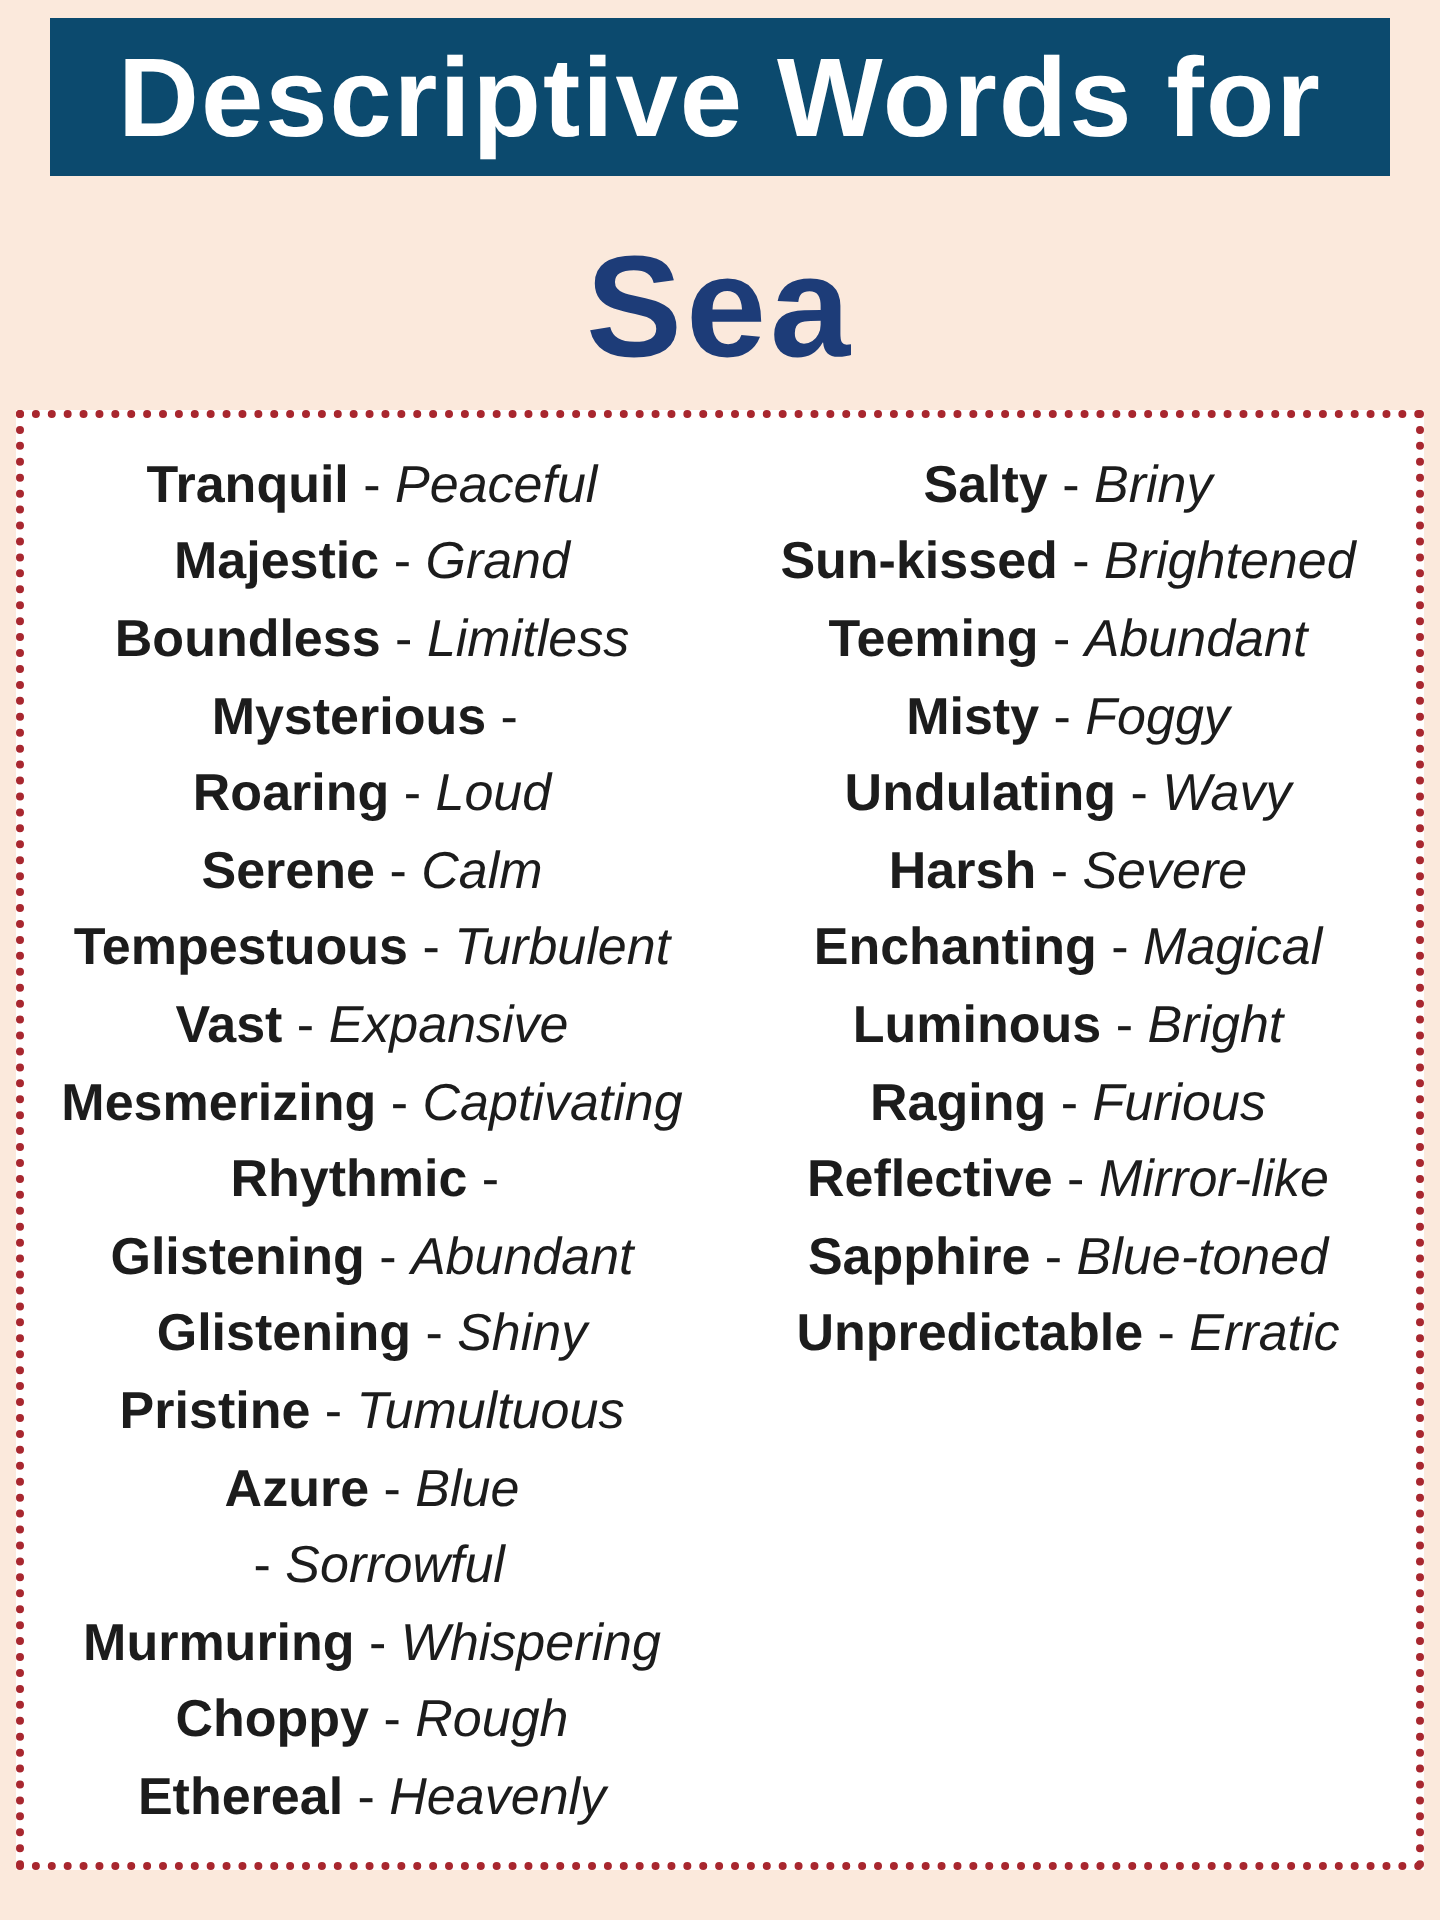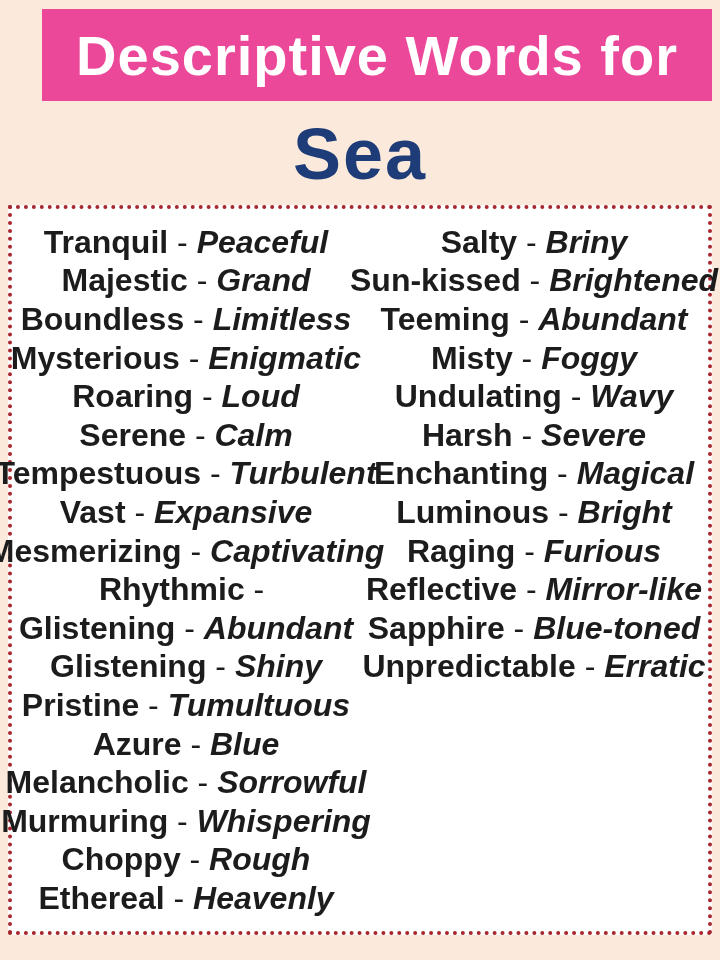--- a/index.html
+++ b/index.html
@@ -10,24 +10,24 @@
     width: 720px;
     height: 960px;
     background: #fbe9dc;
     font-family: "Liberation Sans", sans-serif;
     overflow: hidden;
     position: relative;
   }
   .banner {
     position: absolute;
     top: 9px;
-    left: 42px;
+    left: 25px;
     width: 670px;
-    height: 92px;
-    background: #ec4899;
+    height: 79px;
+    background: #0c4a6e;
     display: flex;
     align-items: center;
     justify-content: center;
   }
   .banner-title {
     color: #ffffff;
     font-size: 56px;
     font-weight: 700;
     letter-spacing: 1px;
     white-space: nowrap;
@@ -62,33 +62,33 @@
     width: 50%;
     display: flex;
     flex-direction: column;
     align-items: center;
   }
   .row {
     height: 38.6px;
     display: flex;
     align-items: center;
     white-space: nowrap;
-    font-size: 32px;
+    font-size: 26px;
     color: #1c1c1c;
   }
   .term {
     font-weight: 700;
   }
   .sep {
     white-space: pre;
     font-weight: 400;
   }
   .def {
     font-style: italic;
-    font-weight: 700;
+    font-weight: 400;
   }
 </style>
 </head>
 <body>
 
 <div class="banner">
   <div class="banner-title">Descriptive Words for</div>
 </div>
 
 <div class="sea-title">Sea</div>
@@ -106,21 +106,20 @@
         <span class="def">Grand</span>
       </div>
       <div class="row">
         <span class="term">Boundless</span>
         <span class="sep"> - </span>
         <span class="def">Limitless</span>
       </div>
       <div class="row">
         <span class="term">Mysterious</span>
         <span class="sep"> - </span>
-        <span class="def">Enigmatic</span>
       </div>
       <div class="row">
         <span class="term">Roaring</span>
         <span class="sep"> - </span>
         <span class="def">Loud</span>
       </div>
       <div class="row">
         <span class="term">Serene</span>
         <span class="sep"> - </span>
         <span class="def">Calm</span>
@@ -158,21 +157,20 @@
         <span class="term">Pristine</span>
         <span class="sep"> - </span>
         <span class="def">Tumultuous</span>
       </div>
       <div class="row">
         <span class="term">Azure</span>
         <span class="sep"> - </span>
         <span class="def">Blue</span>
       </div>
       <div class="row">
-        <span class="term">Melancholic</span>
         <span class="sep"> - </span>
         <span class="def">Sorrowful</span>
       </div>
       <div class="row">
         <span class="term">Murmuring</span>
         <span class="sep"> - </span>
         <span class="def">Whispering</span>
       </div>
       <div class="row">
         <span class="term">Choppy</span>

